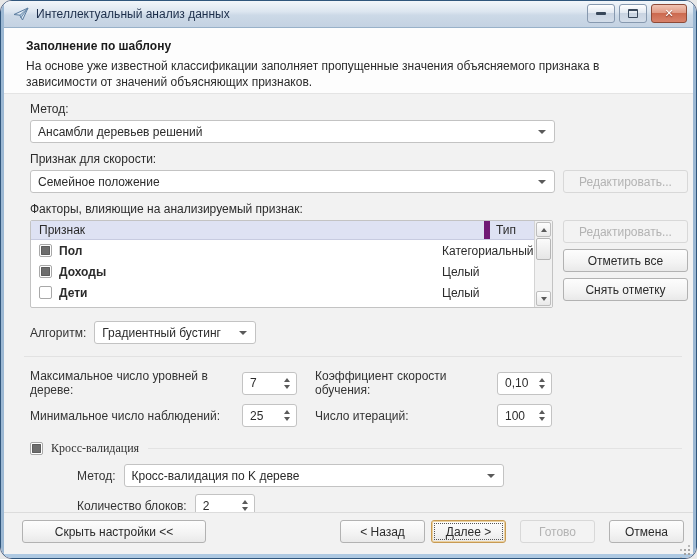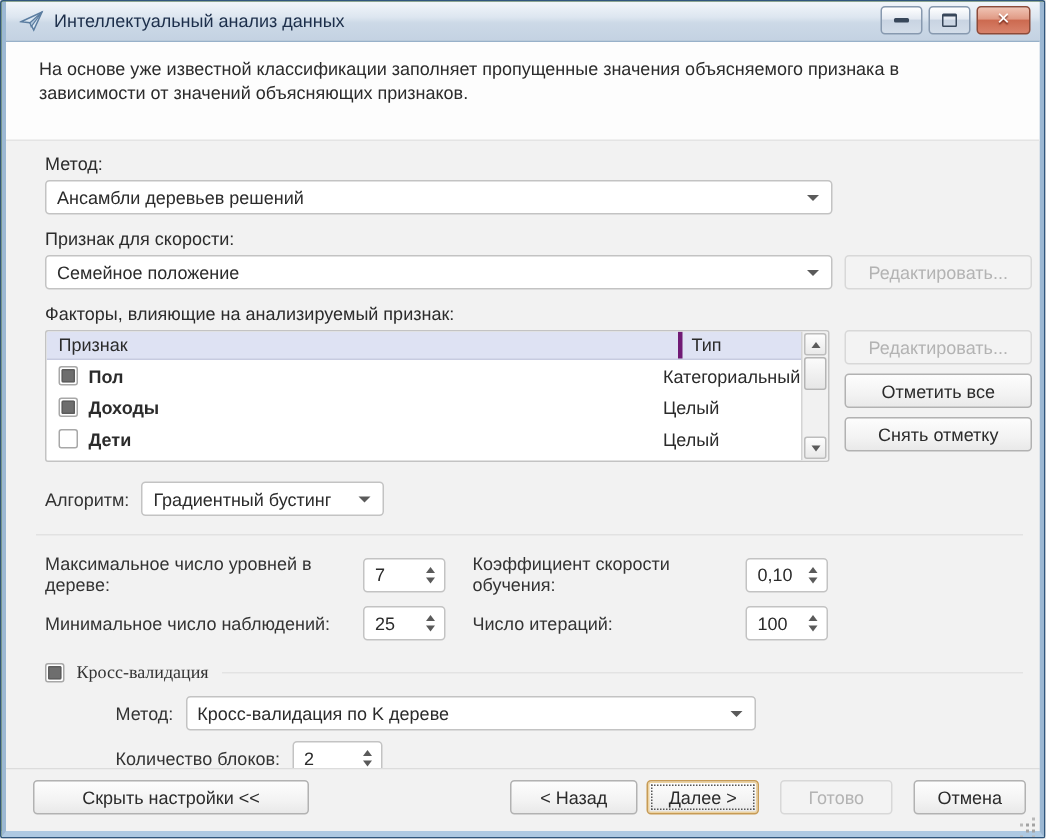--- a/index.html
+++ b/index.html
@@ -2,22 +2,22 @@
 <html><head>
 <meta charset="utf-8">
 <style>
   * { box-sizing: border-box; margin: 0; padding: 0; }
   html,body { background:#e8e8e8; }
   body { font-family: "Liberation Sans", "DejaVu Sans", sans-serif; font-size: 12px; color:#333; }
 
   .frame-outer {
     width: 697px; height: 559px;
     border: 1px solid #30567c;
-    border-radius: 2px;
-    background: #4d7c0f;
+    border-radius: 12px;
+    background: #fca5a5;
     position: relative;
     overflow: hidden;
   }
   .frame-inner {
     position: absolute; inset: 0;
     border-left: 3px solid #9cb8d3;
     border-right: 3px solid #9cb8d3;
     border-bottom: 4px solid #aec9e2;
     display: flex; flex-direction: column;
     background: #f2f2f2;
@@ -105,24 +105,23 @@
     width:523px; height:88px;
     background:#fff; border:1px solid #c3c3c3; border-radius:2px;
     overflow:hidden; position:relative;
   }
   .ftable-inner { position:absolute; inset:0; display:flex; }
   .ftable-main { flex:1 1 auto; overflow:hidden; }
   .thead {
     height:19px; display:flex; align-items:center;
     background:#dee2f3; border-bottom:1px solid #c7cbe0;
     color:#2b2b2b;
-    gap:16px;
   }
   .th-name { flex:0 0 405px; padding-left:8px; }
-  .th-type { flex:1 1 auto; padding-left:6px; border-left:3px solid #701a75; height:100%; display:flex; align-items:center; }
+  .th-type { flex:1 1 auto; padding-left:6px; border-left:6px solid #701a75; height:100%; display:flex; align-items:center;margin-left:48px; }
   .trow { height:21px; display:flex; align-items:center; }
   .cell-cb { flex:0 0 28px; padding-left:8px; display:flex; align-items:center; }
   .cell-name { flex:0 0 377px; color:#2b2b2b;font-weight:bold; }
   .cell-type { flex:1 1 auto; padding-left:6px; color:#2b2b2b; }
 
   .cb {
     width:13px; height:13px; border:1px solid #a8a8a8; border-radius:2px;
     background:#fff; display:inline-block; position:relative;
   }
   .cb.checked::after {
@@ -231,20 +230,21 @@
         <div class="tbtn">
             <span class="glyph-max"></span>
           </div>
         <div class="tbtn tbtn-close">
             <span class="glyph-close">✕</span>
           </div>
       </div>
     </div>
 
     <div class="header">
+      <div class="header-title">Заполнение по шаблону</div>
       <div class="header-desc">На основе уже известной классификации заполняет пропущенные значения объясняемого признака в зависимости от значений объясняющих признаков.</div>
     </div>
 
     <div class="body">
 
       <label class="field-label">Метод:</label>
       <div class="combo combo-full">
         <span>Ансамбли деревьев решений</span>
         <span class="arrow"></span>
       </div>

